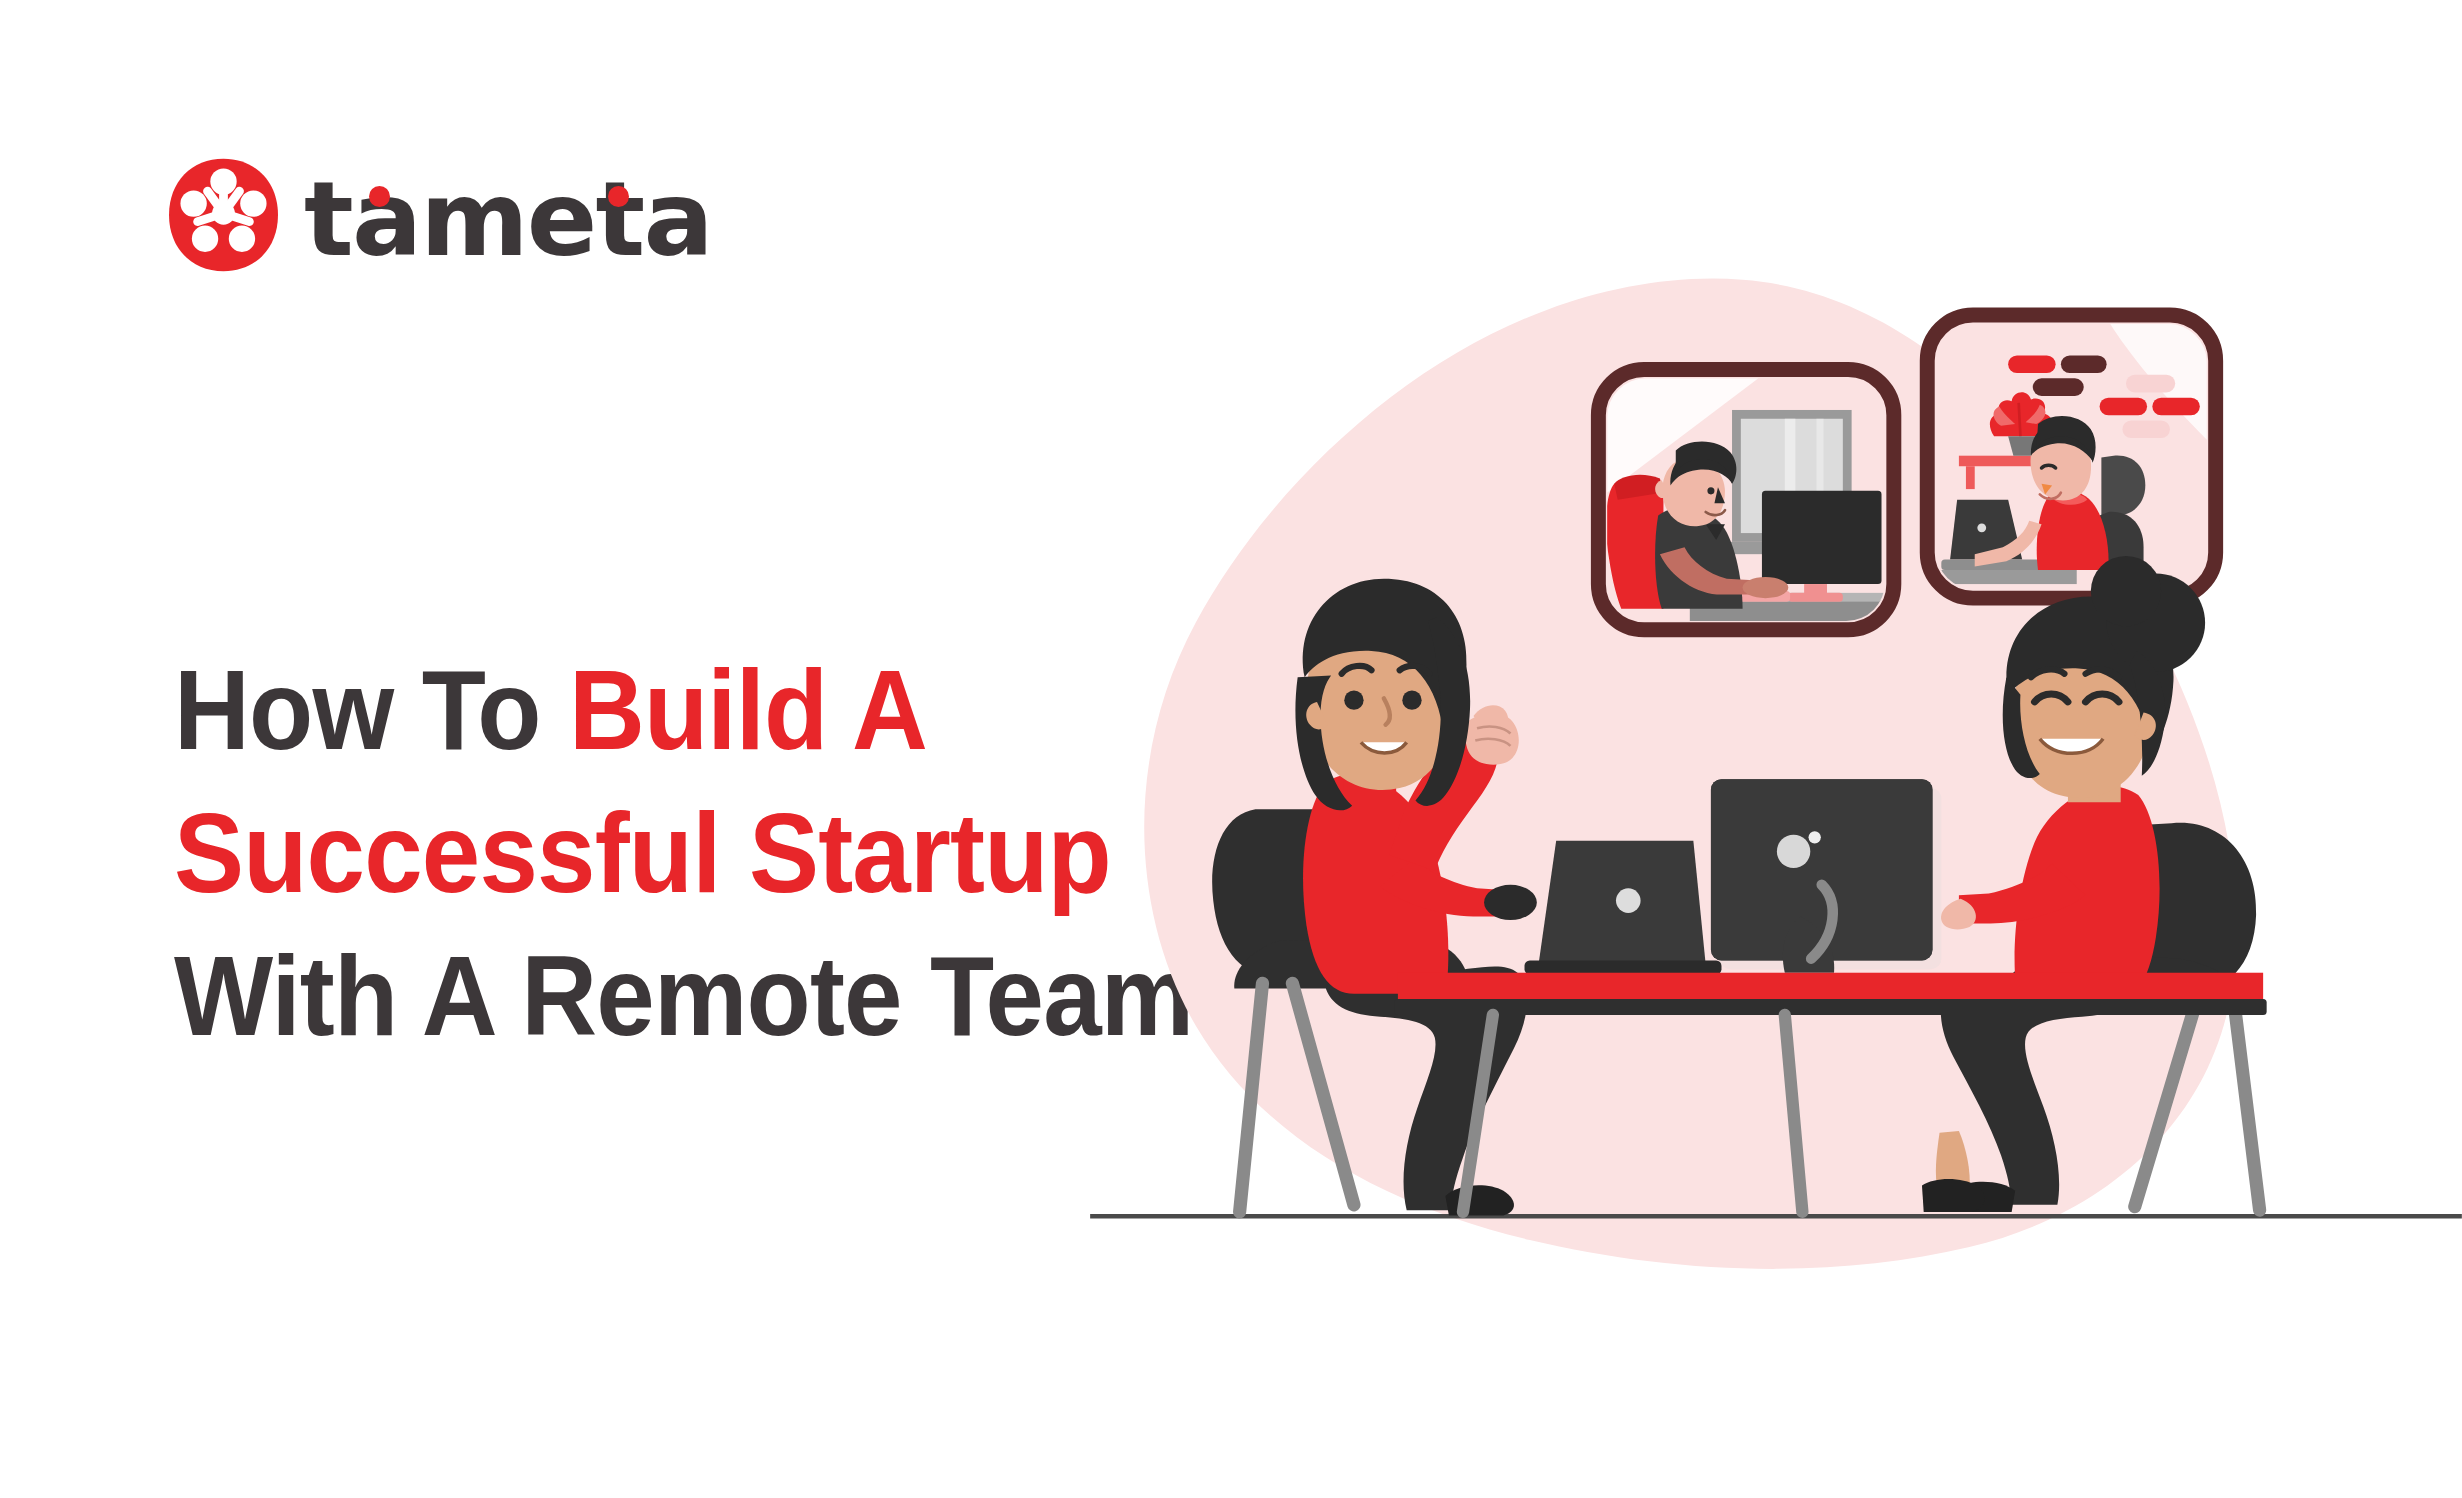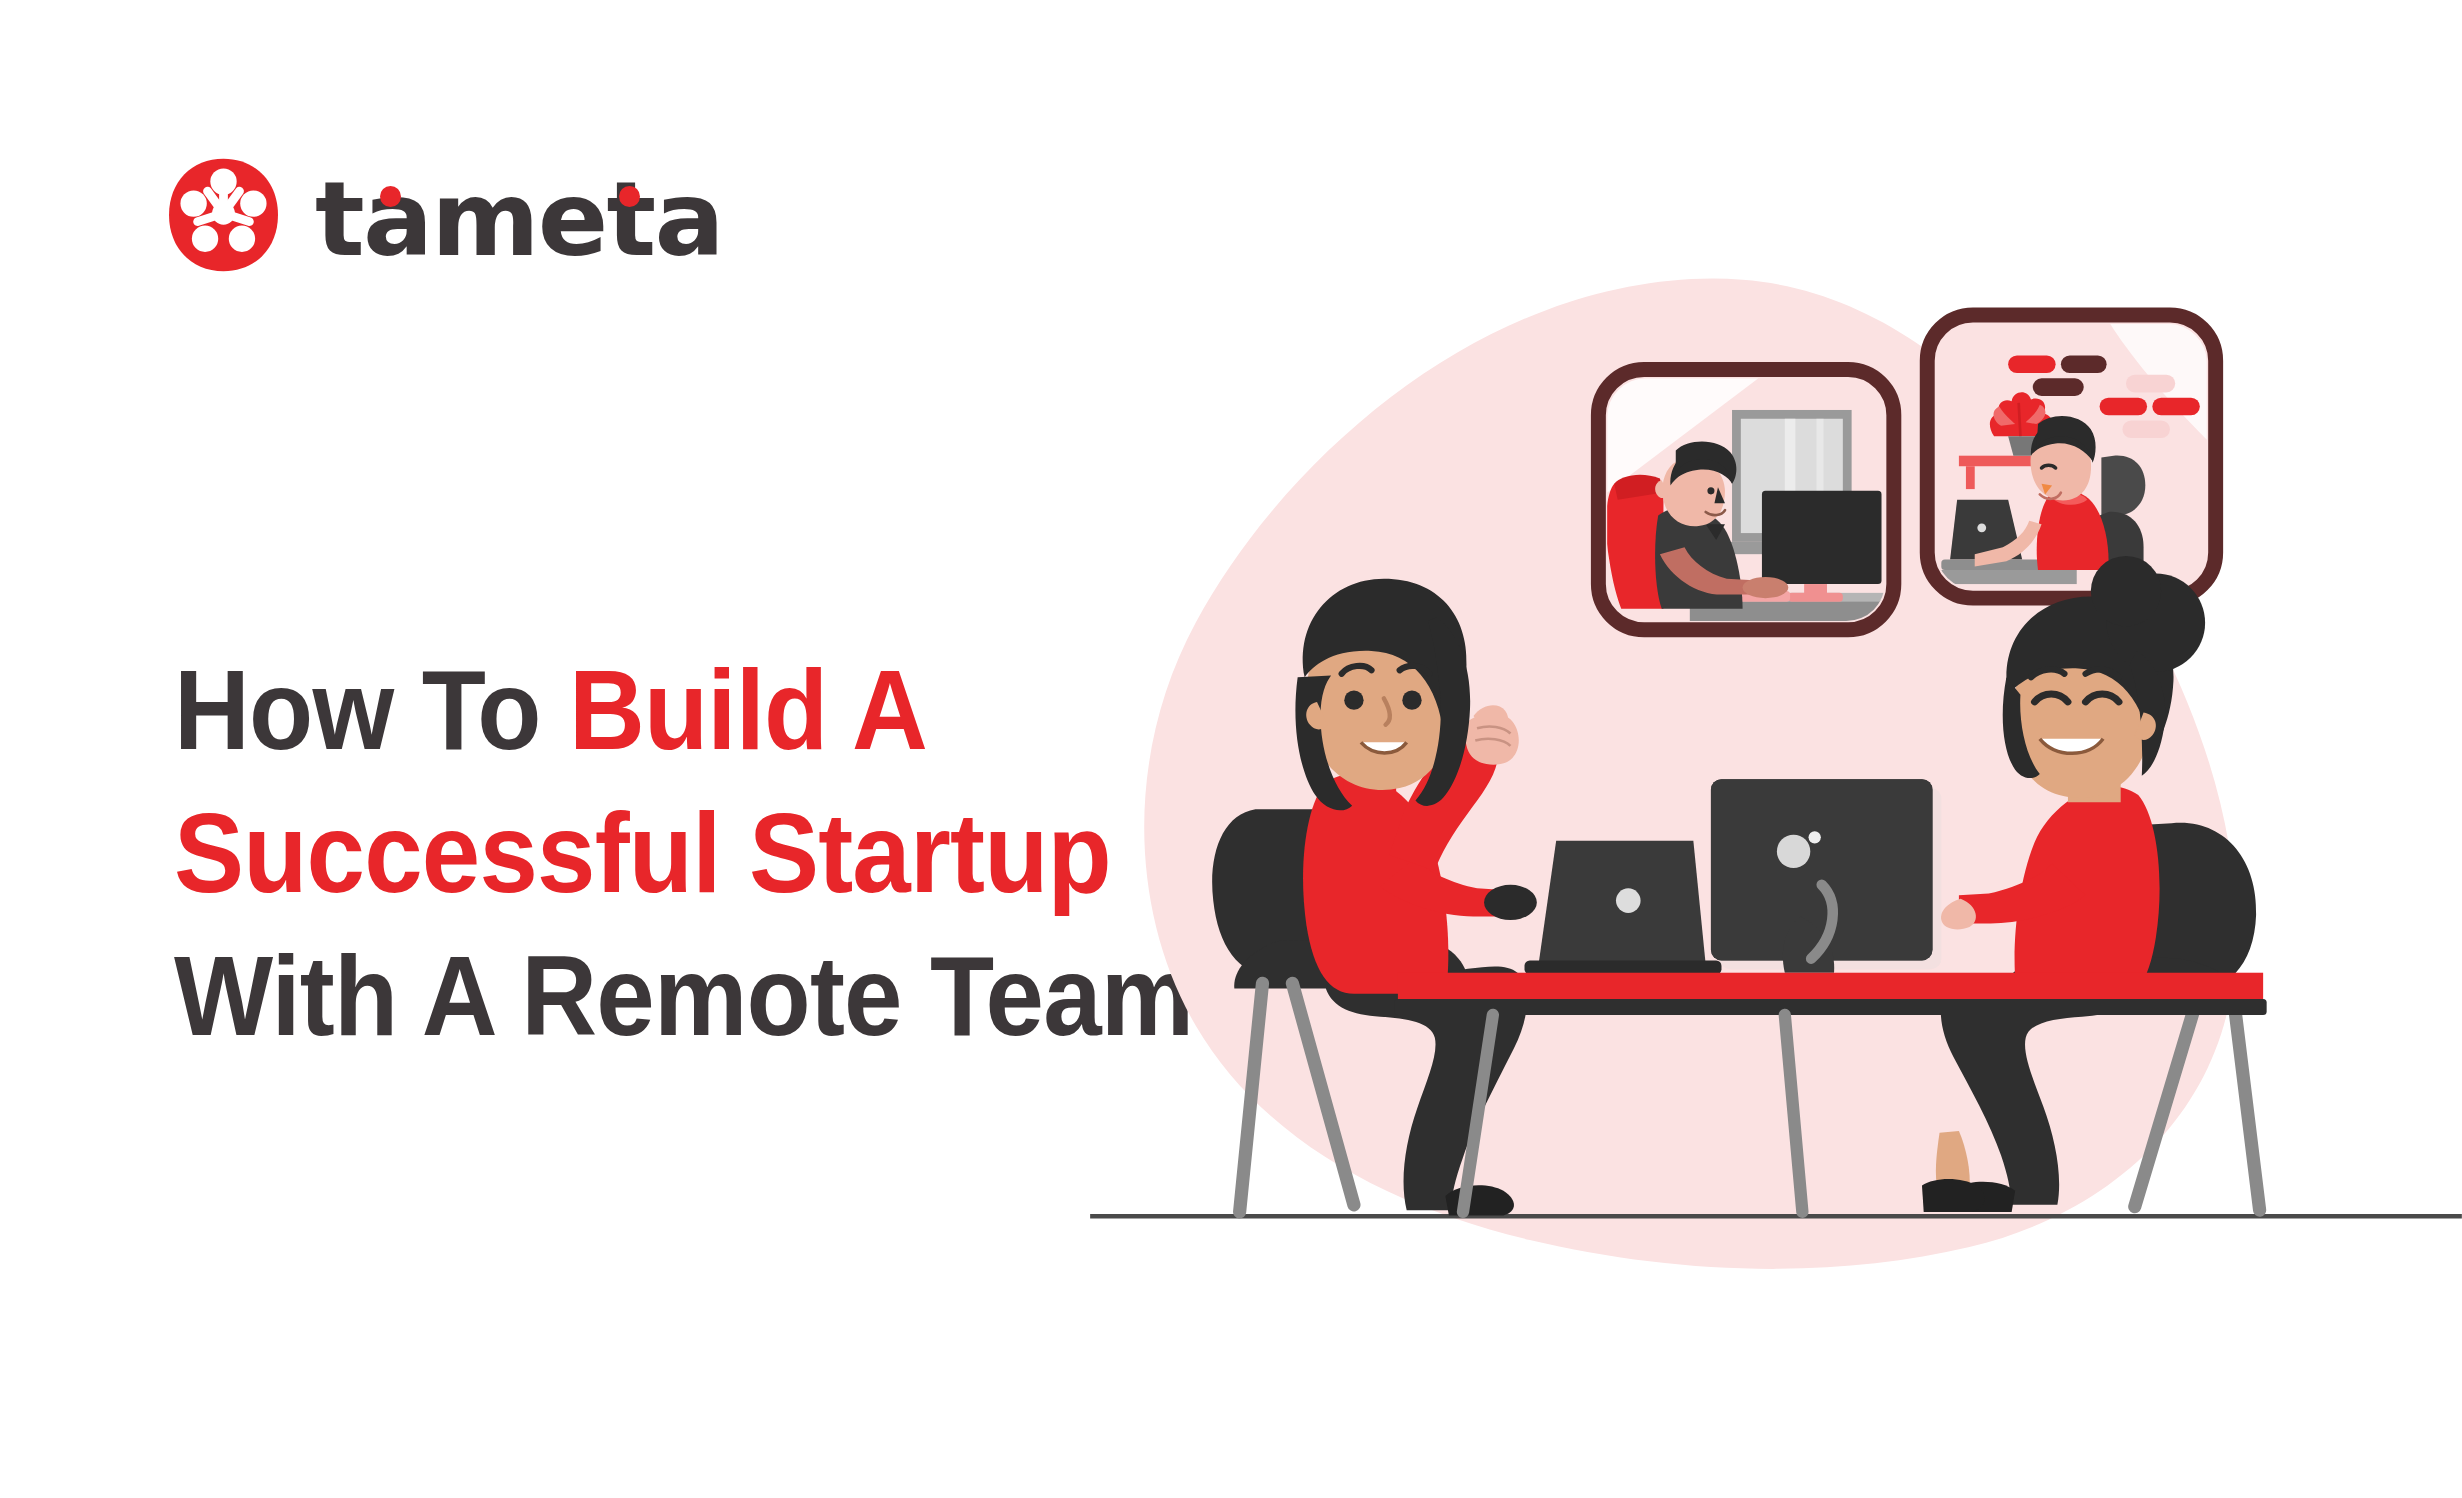--- a/index.html
+++ b/index.html
@@ -18,21 +18,21 @@
     overflow: hidden;
   }
 
   
   .logo-lockup {
     position: absolute;
     left: 167px;
     top: 157px;
     display: flex;
     align-items: center;
-    gap: 35px;
+    gap: 24px;
   }
   .logo-mark {
     width: 113px;
     height: 116px;
     display: block;
   }
   .logo-wordmark {
     font-family: "DejaVu Sans", sans-serif;
     font-size: 104px;
     font-weight: 700;

